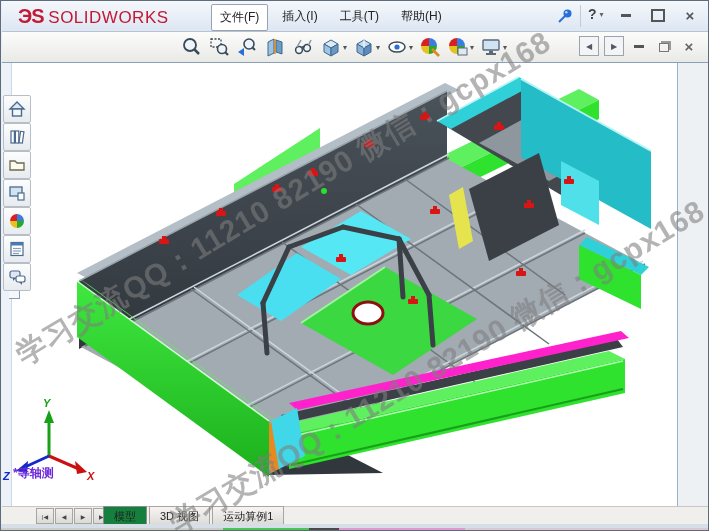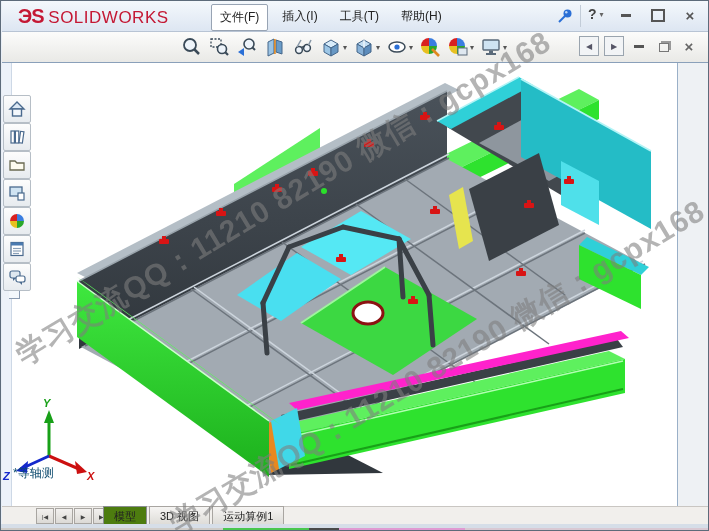--- a/index.html
+++ b/index.html
@@ -36,34 +36,34 @@
   .doc-arrow{width:18px;height:18px;border:1px solid #9aa4ae;background:#f2f4f6;color:#556;
              font-size:8px;display:flex;align-items:center;justify-content:center;}
   .doc-plain{width:20px;height:18px;display:flex;align-items:center;justify-content:center;color:#666;}
   
   #viewport{position:absolute;left:1px;top:62px;width:675px;height:443px;background:#ffffff;}
   #left-strip{position:absolute;left:1px;top:62px;width:9px;height:443px;background:#edf2f9;border-right:1px solid #cdd8e6;}
   #fm-handle{position:absolute;left:8px;top:252px;width:10px;height:44px;background:#f4f8fc;
              border:1px solid #8a9ab0;border-left:none;}
   #fm-handle .dot{position:absolute;left:2px;top:18px;width:5px;height:5px;border:1px solid #8a9ab0;border-radius:50%;}
   #model-svg{position:absolute;left:0;top:0;z-index:1;pointer-events:none;}
-  #view-label{position:absolute;left:12px;top:464px;z-index:5;font-size:12px;font-weight:normal;color:#0c4a6e;}
+  #view-label{position:absolute;left:12px;top:464px;z-index:5;font-size:12px;font-weight:bold;color:#6d28d9;}
   
   #taskpane{position:absolute;left:676px;top:62px;width:32px;height:443px;background:#eef1f4;border-left:1px solid #9ab0c8;}
   .tp-btn{position:absolute;left:2px;width:26px;height:26px;border:1px solid #b6bec6;border-radius:2px;
           background:linear-gradient(#fdfdfd,#e7ebef);display:flex;align-items:center;justify-content:center;}
   
   #statusbar{position:absolute;left:1px;top:505px;width:707px;height:18px;background:#f1efec;border-top:1px solid #c9c6c2;}
   #tab-nav{position:absolute;left:35px;top:507px;display:flex;gap:1px;z-index:6;}
   .nav-btn{width:16px;height:14px;background:linear-gradient(#f2f0ee,#dcdad6);border:1px solid #a8a5a1;
            font-size:6px;color:#444;display:flex;align-items:center;justify-content:center;}
   #tab-row{position:absolute;left:102px;top:505px;display:flex;z-index:6;}
   .tab{height:16px;padding:1px 10px 0;font-size:11px;color:#222;background:linear-gradient(#f6f5f3,#dedcd8);
        border:1px solid #a8a5a1;border-bottom:none;margin-right:2px;display:flex;align-items:center;}
-  .tab.active{background:#4d7c0f;border-color:#8a8d90;}
+  .tab.active{background:#15803d;border-color:#8a8d90;}
   #bottom-frame{position:absolute;left:0;top:523px;width:709px;height:4px;background:#d6dee8;border-bottom:1px solid #5d6b7a;}
   .sliver{position:absolute;top:527px;height:4px;}
   .sliver-1{background:var(--c-sliver1);} .sliver-2{background:var(--c-sliver2);}
   .sliver-3{background:var(--c-sliver3);} .sliver-4{background:var(--c-sliver4);}
   .sliver-5{background:var(--c-sliver5);}
   
   .watermark{position:absolute;z-index:50;font-size:30px;font-weight:bold;color:rgba(125,125,125,.58);
              white-space:nowrap;letter-spacing:1px;transform-origin:0 50%;transform:rotate(-31deg);pointer-events:none;}
   #wm-1{left:18px;top:336px;} #wm-2{left:172px;top:505px;}
   

